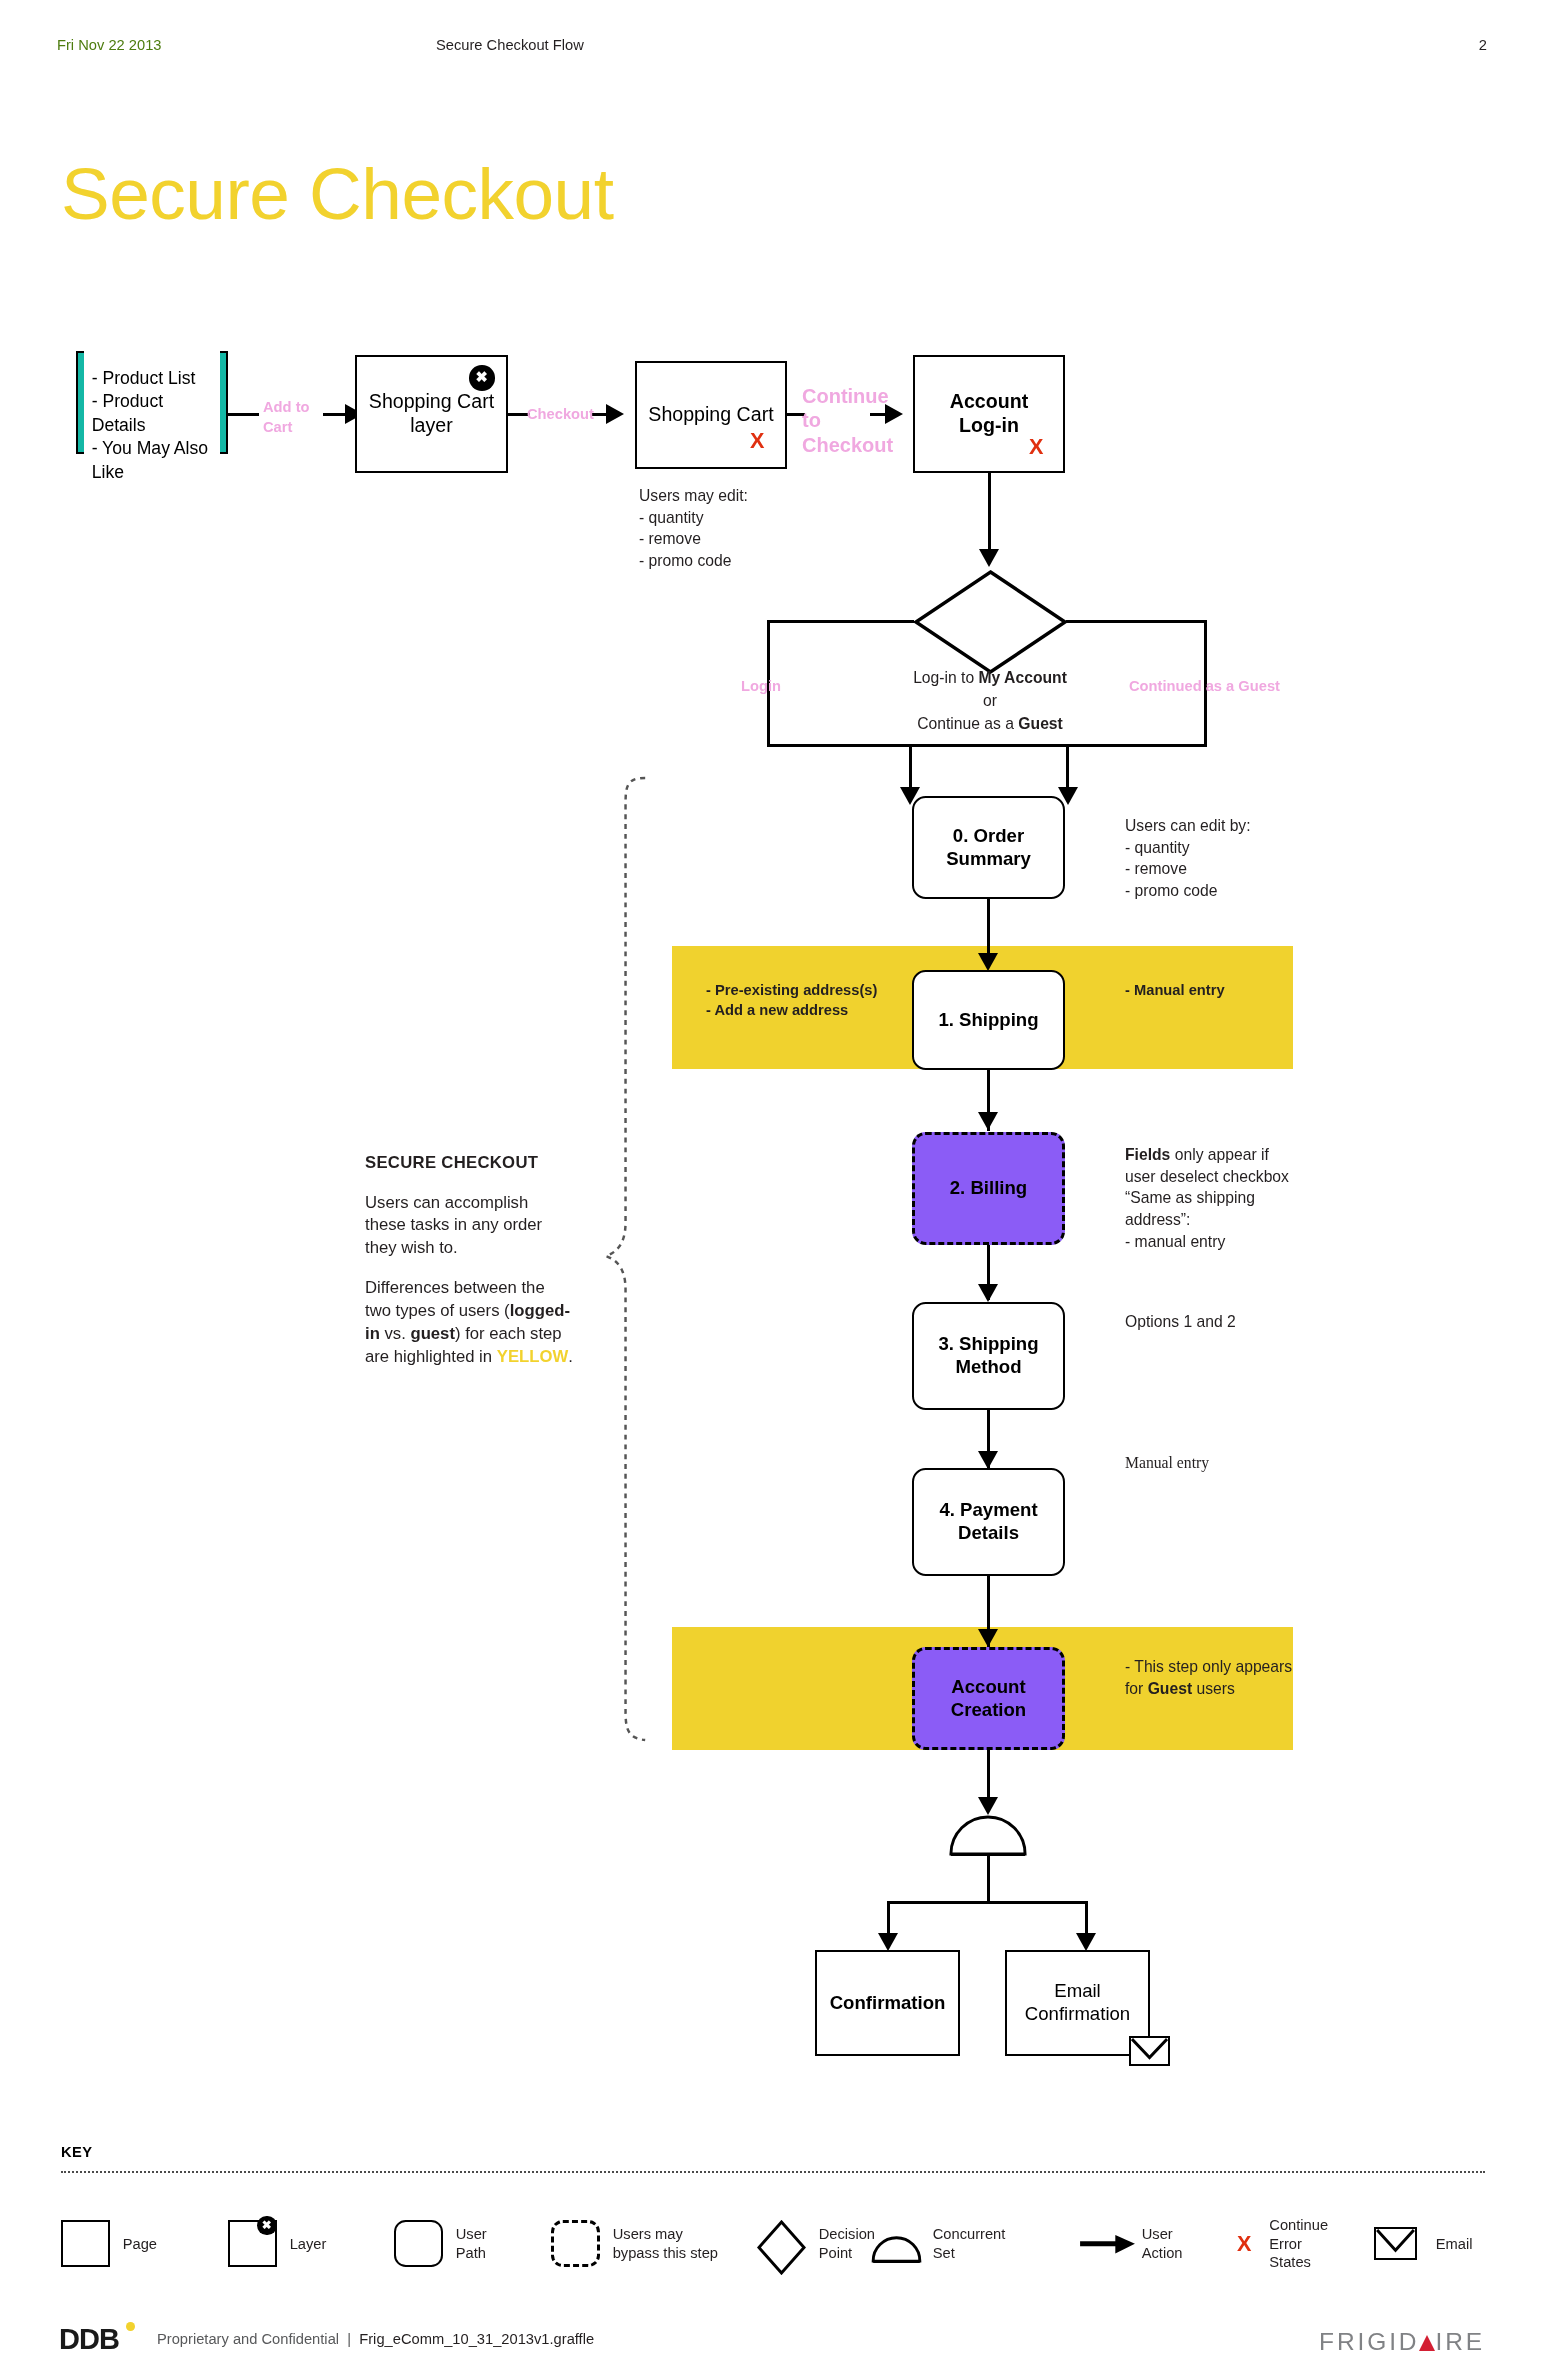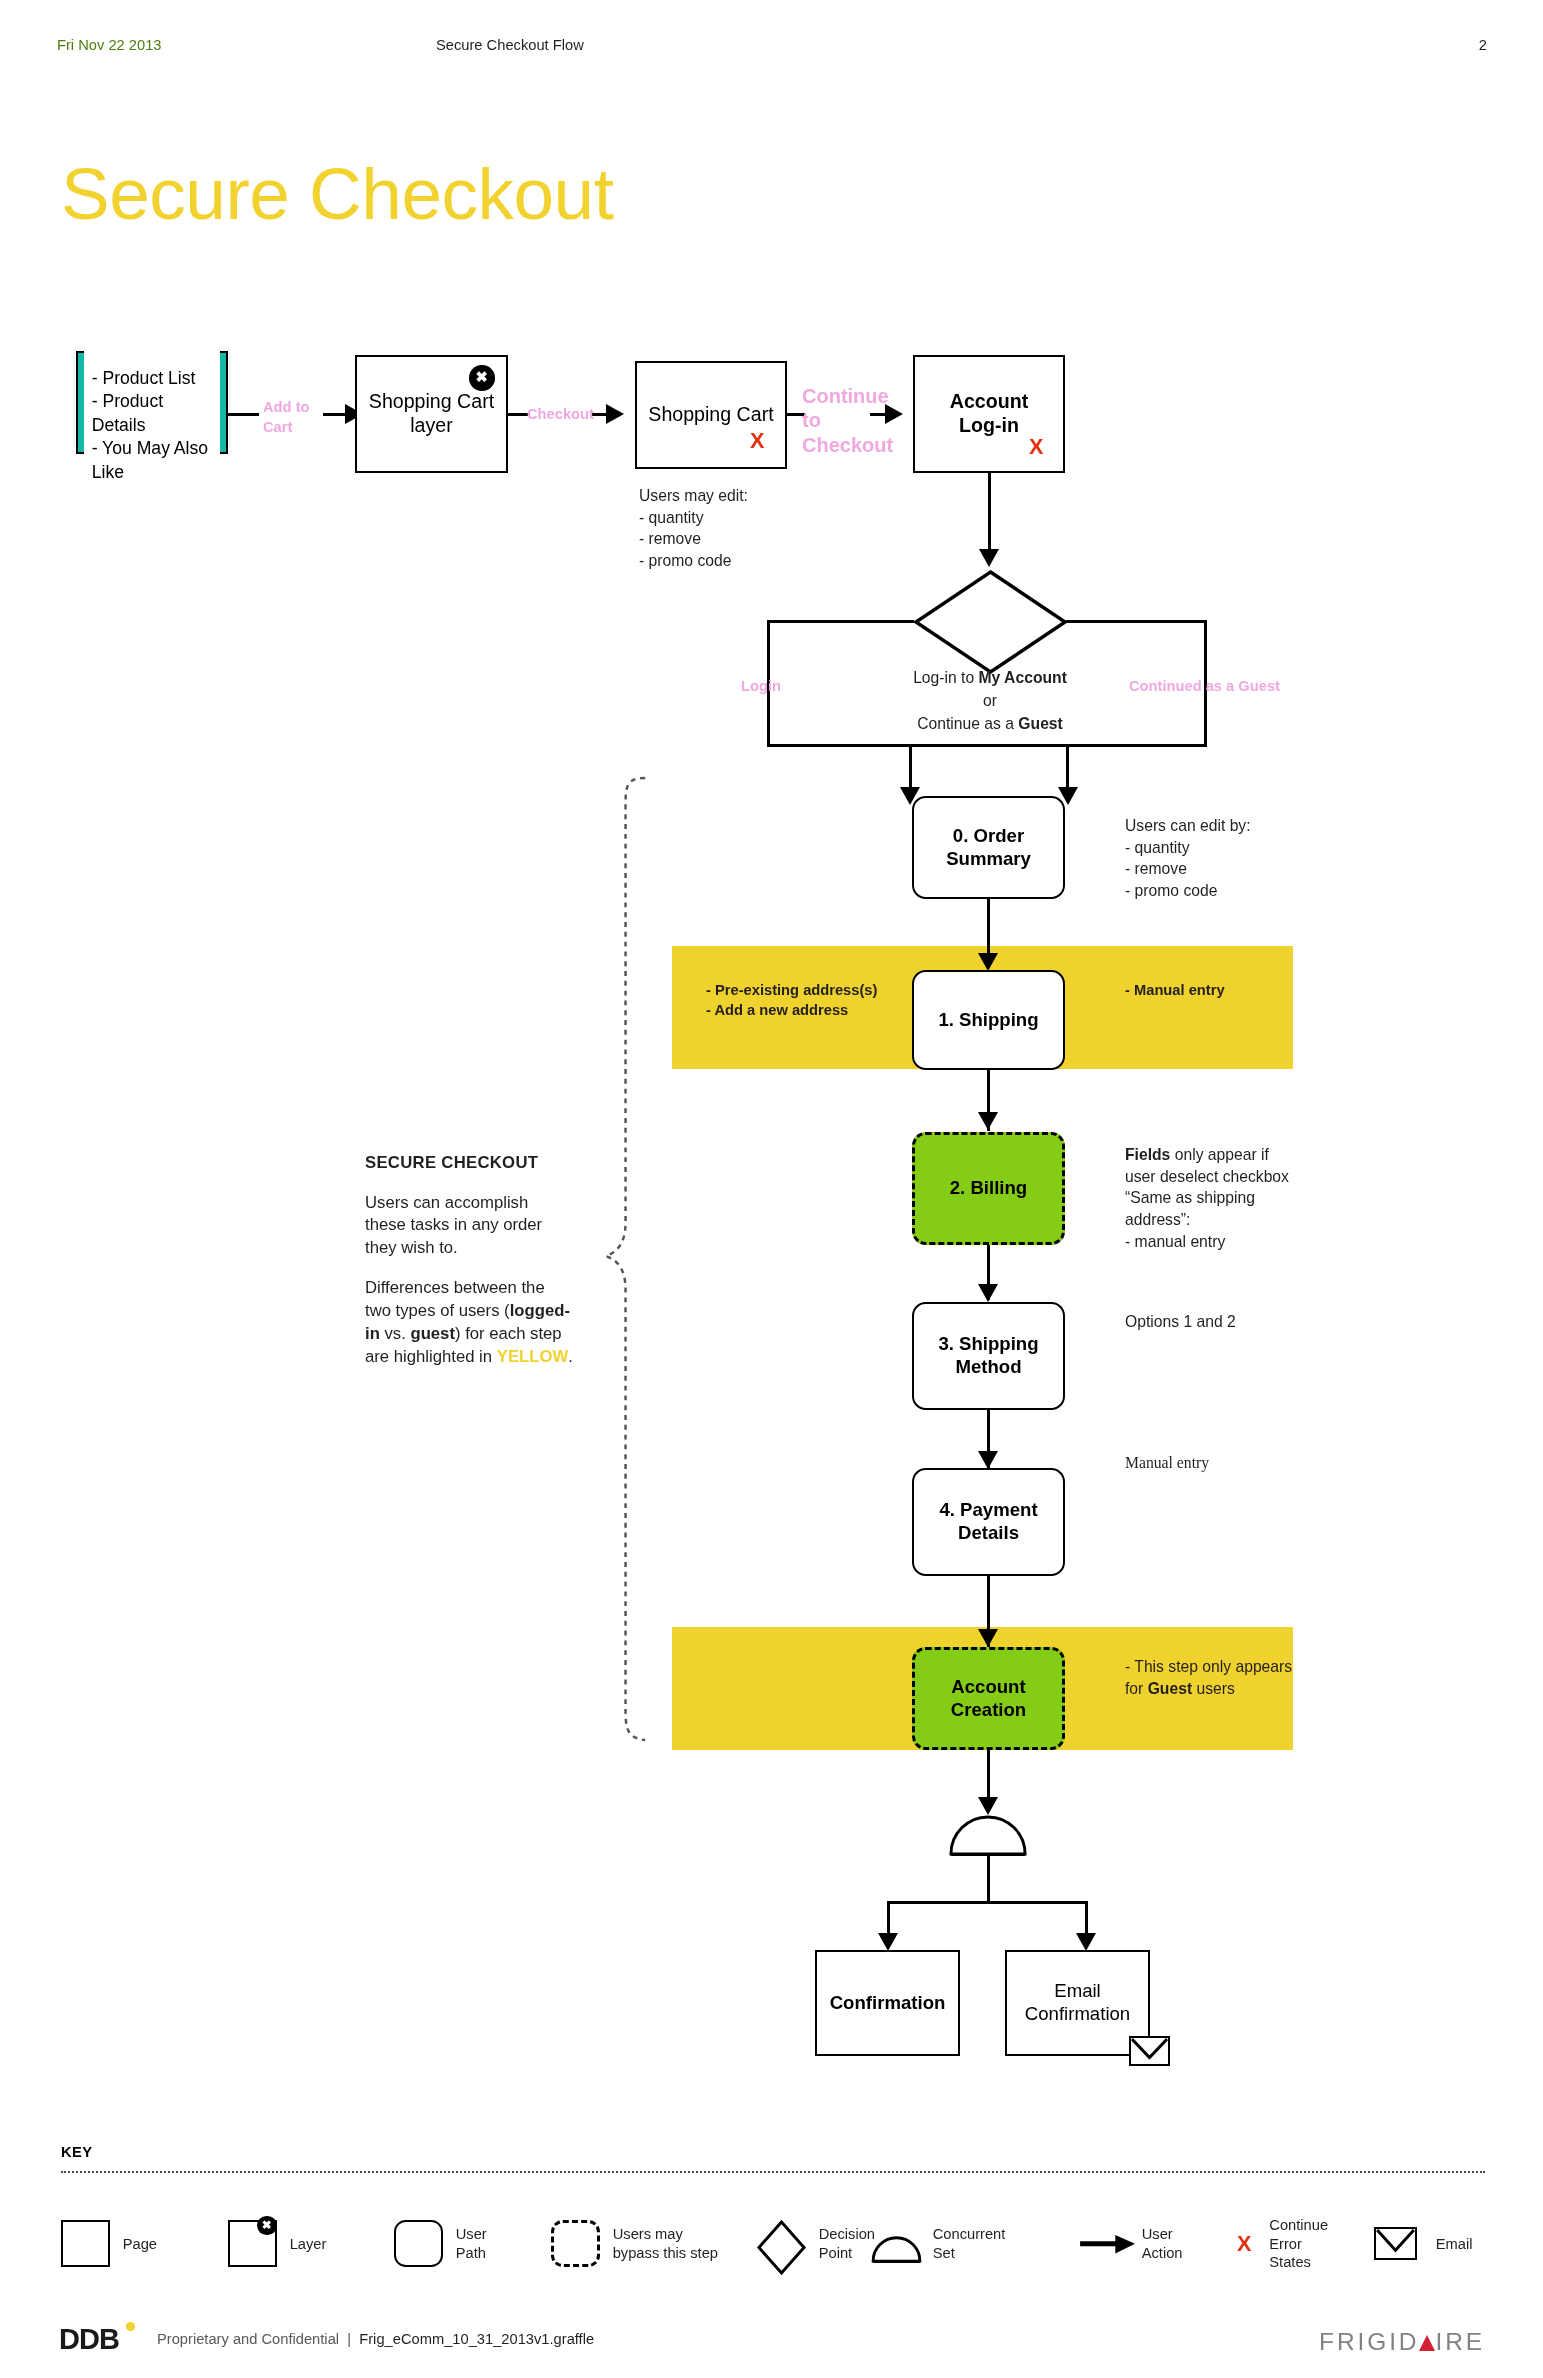--- a/index.html
+++ b/index.html
@@ -25,21 +25,21 @@
   }
 
   
   .node {
     position:absolute; background:#fff; border:2.9px solid #000;
     display:flex; align-items:center; justify-content:center;
     text-align:center; line-height:1.22; z-index:5;
   }
   .node.sq { border-radius:0; }
   .node.round { border-radius:13.7px; }
-  .node.dash { border-style:dashed; border-width:3.9px; border-radius:13.7px; background:#84cc16; }
+  .node.dash { border-style:dashed; border-width:3.9px; border-radius:13.7px; background:#8b5cf6; }
   .node .lbl { display:block; padding:0 5.9px; }
   .bold { font-weight:bold; }
 
   
   .bracket {
     position:absolute; border:2.9px solid #000; border-top-width:2.9px; border-bottom-width:2.9px;
     background:#14b8a6; z-index:5;
   }
   .bracket .inner {
     position:absolute; left:5.9px; right:5.9px; top:-3.9px; bottom:-3.9px; background:#fff;

